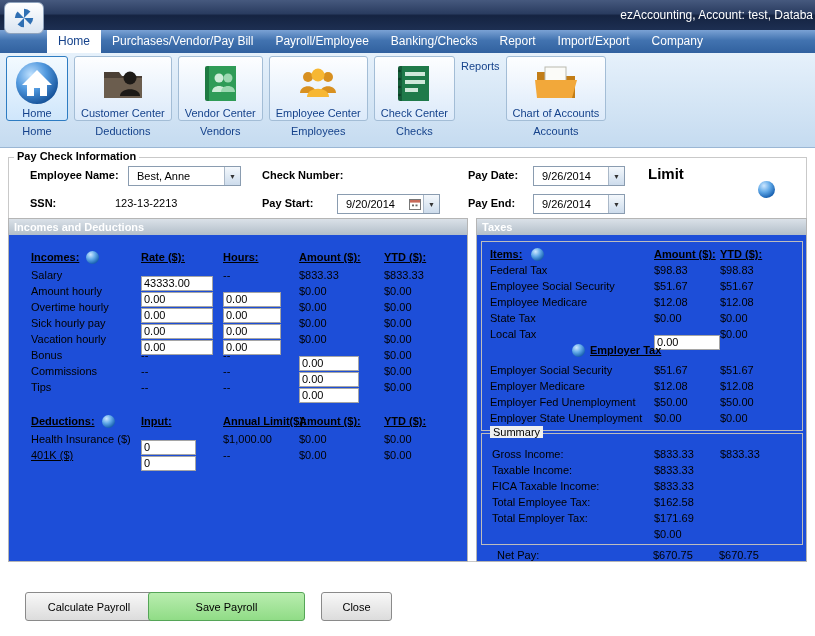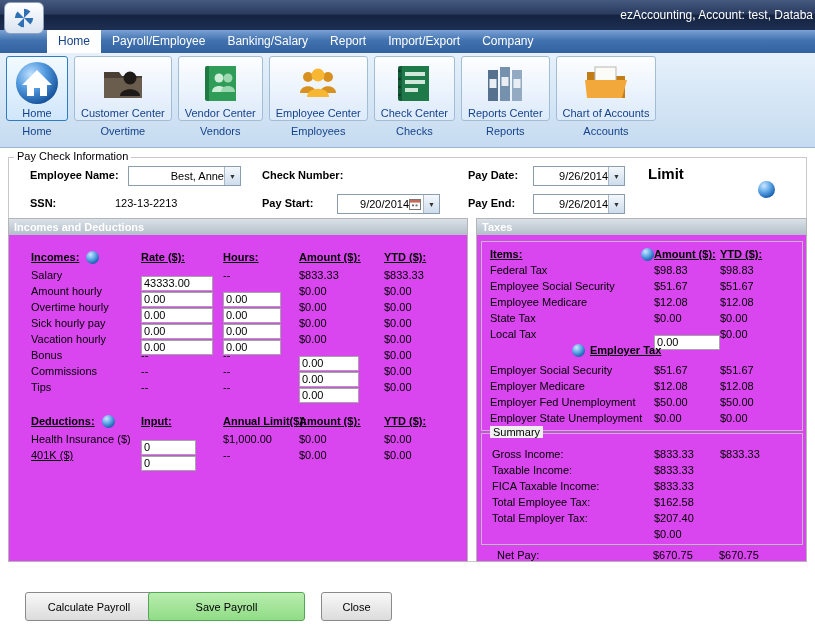--- a/index.html
+++ b/index.html
@@ -11,44 +11,44 @@
 .menubar{position:absolute;left:0;top:30px;width:100%;height:23px;background:linear-gradient(180deg,#7aa2d4 0%,#4273b0 45%,#31619f 100%);display:flex;padding-left:47px;}
 .tab{color:#fff;font-size:12px;line-height:23px;padding:0 11px;white-space:nowrap;}
 .tab.active{background:#fff;color:#15428b;}
 .toolbar{position:absolute;left:0;top:53px;width:100%;height:95px;background:linear-gradient(180deg,#e6f1fb,#c5dbf0);border-bottom:1px solid #9ab6d4;display:flex;align-items:flex-start;padding:3px 0 0 6px;gap:6px;}
 .tb-item{display:flex;flex-direction:column;align-items:center;}
 .tb-btn{display:flex;flex-direction:column;align-items:center;padding:2px 6px 1px;border:1px solid #a3bdd6;border-radius:3px;background:linear-gradient(180deg,#fdfeff,#dceafa);min-width:52px;}
 .tb-btn.active{border:1px solid #2e7cc2;background:linear-gradient(180deg,#f3faff,#cfe6fb);}
 .tb-icon,.tb-icon svg{width:48px;height:48px;display:block;}
 .tb-label{font-size:11px;color:#15428b;white-space:nowrap;}
 .tb-sub{font-size:11px;color:#15428b;margin-top:4px;white-space:nowrap;}
-.group-title{position:absolute;left:14px;top:150px;background:#fff;padding:0 3px;font-weight:normal;z-index:3;}
+.group-title{position:absolute;left:14px;top:150px;background:#fff;padding:0 3px;font-weight:bold;z-index:3;}
 .outer-box{position:absolute;left:8px;top:157px;width:799px;height:405px;border:1px solid #c9c9c9;background:#fff;}
 .fld{position:absolute;white-space:nowrap;}
 .b{font-weight:bold;}
-.combo{position:absolute;height:20px;border:1px solid #8a9cb0;background:#fff;display:flex;align-items:center;padding-left:8px;text-align:right;}
+.combo{position:absolute;height:20px;border:1px solid #8a9cb0;background:#fff;display:flex;align-items:center;padding-left:8px;}
 .combo .val{flex:1;}
 .cal{display:flex;align-items:center;margin-right:2px;}
 .arrow{width:16px;align-self:stretch;border-left:1px solid #aab8c8;background:linear-gradient(180deg,#f4f8fc,#cddcec);display:flex;align-items:center;justify-content:center;font-size:7px;color:#333;flex:none;}
 .ghost{position:absolute;border:none;background:transparent;font:inherit;}
 .globe{display:inline-block;width:13px;height:13px;border-radius:50%;background:radial-gradient(circle at 35% 28%,#cde7ff 0%,#61a9e8 38%,#1d66b5 72%,#093e80 100%);vertical-align:middle;flex:none;}
 .globe.big{width:17px;height:17px;}
-.panel{position:absolute;background:#d946ef;border:1px solid #b5b5b5;}
+.panel{position:absolute;background:#1d4ed8;border:1px solid #b5b5b5;}
 .panel-header{height:16px;background:linear-gradient(180deg,#dae1e8,#b2bec9);color:#fff;font-weight:bold;line-height:16px;padding-left:5px;font-size:11px;}
 .row{position:absolute;left:0;right:0;display:flex;align-items:center;height:16px;}
 .hdr{font-weight:bold;text-decoration:underline;white-space:nowrap;}
 .u{text-decoration:underline;}
 .c-lbl{width:132px;padding-left:22px;flex:none;display:flex;align-items:flex-start;gap:7px;white-space:nowrap;}
 .c-rate{width:82px;flex:none;}
 .c-hours{width:76px;flex:none;}
 .c-amt{width:85px;flex:none;}
 .c-ytd{flex:1;}
 .ti{height:15px;border:1px solid #a5a5a5;background:#fff;font-family:inherit;font-size:11px;padding:0 2px;color:#000;margin-top:16px;}
 .box{position:absolute;border:1px solid #bdbdbd;}
-.t-lbl{width:172px;padding-left:8px;flex:none;display:flex;align-items:center;gap:9px;white-space:nowrap;justify-content:space-between;}
+.t-lbl{width:172px;padding-left:8px;flex:none;display:flex;align-items:center;gap:9px;white-space:nowrap;}
 .t-amt{width:66px;flex:none;}
 .t-ytd{flex:1;}
 .s-lbl{width:172px;padding-left:10px;flex:none;}
 .np-lbl{width:176px;padding-left:20px;flex:none;}
 .legend{position:absolute;top:-8px;left:8px;background:#f0f0f0;padding:0 3px;}
 .etax{position:absolute;display:flex;align-items:center;gap:5px;height:16px;justify-content:flex-end;}
 .btn{position:absolute;height:29px;border:1px solid #8a8a8a;border-radius:3px;background:linear-gradient(180deg,#f8f8f8,#dcdcdc);font-family:inherit;font-size:11px;color:#000;cursor:default;}
 .btn.save{background:linear-gradient(180deg,#b9edaf,#90dc86);border-color:#55a557;}
 </style>
 </head>
@@ -63,22 +63,23 @@
         <path d="M12 12 L22 12 A10 10 0 0 1 19 19 Z" fill="#2f6fb3"></path>
         <path d="M12 12 L12 22 A10 10 0 0 1 5 19 Z" fill="#2f6fb3"></path>
         <path d="M12 12 L2 12 A10 10 0 0 1 5 5 Z" fill="#2f6fb3"></path>
       </svg>
     </div>
     <div class="title-text">ezAccounting, Account: test, Databa</div>
   </div>
 
   <div class="menubar">
     <div class="tab active">Home</div>
+    <div class="tab">Purchases/Vendor/Pay Bill</div>
     <div class="tab">Payroll/Employee</div>
-    <div class="tab">Banking/Salary</div>
+    <div class="tab">Banking/Checks</div>
     <div class="tab">Report</div>
     <div class="tab">Import/Export</div>
     <div class="tab">Company</div>
 
   </div>
 
   <div class="toolbar">
     <div class="tb-item">
       <div class="tb-btn active">
         <span class="tb-icon">
@@ -103,21 +104,21 @@
         <span class="tb-icon">
           <svg viewBox="0 0 48 48">
               <path d="M5 13 h15 l3 4 h20 v22 H5 Z" fill="#4a3f35"></path>
               <path d="M5 19 h38 v20 H5 Z" fill="#6b5d4e"></path>
               <circle cx="31" cy="19" r="6.5" fill="#1d1a17"></circle>
               <path d="M21 37 c0-9 20-9 20 0 Z" fill="#1d1a17"></path>
             </svg>
         </span>
         <span class="tb-label">Customer Center</span>
       </div>
-      <div class="tb-sub">Overtime</div>
+      <div class="tb-sub">Deductions</div>
     </div>
     <div class="tb-item">
       <div class="tb-btn">
         <span class="tb-icon">
           <svg viewBox="0 0 48 48">
               <rect x="9" y="7" width="31" height="35" rx="2" fill="#1e7a42"></rect>
               <rect x="13" y="7" width="27" height="35" fill="#2f9c57"></rect>
               <circle cx="23" cy="19" r="4.5" fill="#cdecd7"></circle>
               <circle cx="32" cy="19" r="4.5" fill="#9bd8b0"></circle>
               <path d="M16 33 c0-8 14-8 14 0 Z" fill="#cdecd7"></path>
@@ -157,33 +158,20 @@
               <circle cx="9.5" cy="20" r="1.3" fill="#0c3d24"></circle>
               <circle cx="9.5" cy="28" r="1.3" fill="#0c3d24"></circle>
               <circle cx="9.5" cy="36" r="1.3" fill="#0c3d24"></circle>
             </svg>
         </span>
         <span class="tb-label">Check Center</span>
       </div>
       <div class="tb-sub">Checks</div>
     </div>
     <div class="tb-item">
-      <div class="tb-btn">
-        <span class="tb-icon">
-          <svg viewBox="0 0 48 48">
-              <rect x="7" y="11" width="10" height="31" fill="#56718e"></rect>
-              <rect x="8.5" y="20" width="7" height="9" fill="#e9eef4"></rect>
-              <rect x="19" y="8" width="10" height="34" fill="#7591ad"></rect>
-              <rect x="20.5" y="18" width="7" height="9" fill="#e9eef4"></rect>
-              <rect x="31" y="11" width="10" height="31" fill="#92abc2"></rect>
-              <rect x="32.5" y="20" width="7" height="9" fill="#e9eef4"></rect>
-            </svg>
-        </span>
-        <span class="tb-label">Reports Center</span>
-      </div>
       <div class="tb-sub">Reports</div>
     </div>
     <div class="tb-item">
       <div class="tb-btn">
         <span class="tb-icon">
           <svg viewBox="0 0 48 48">
               <path d="M5 13 h14 l3 4 h21 v22 H5 Z" fill="#c27d17"></path>
               <rect x="13" y="8" width="21" height="14" fill="#fbfbf8" stroke="#b9b9ae"></rect>
               <path d="M3 21 h42 l-5 18 H5 Z" fill="#f2a83a"></path>
             </svg>
@@ -414,21 +402,21 @@
         <span class="t-amt">$833.33</span>
         <span class="t-ytd"></span>
       </div>
       <div class="row" style="top:60px">
         <span class="s-lbl">Total Employee Tax:</span>
         <span class="t-amt">$162.58</span>
         <span class="t-ytd"></span>
       </div>
       <div class="row" style="top:76px">
         <span class="s-lbl">Total Employer Tax:</span>
-        <span class="t-amt">$207.40</span>
+        <span class="t-amt">$171.69</span>
         <span class="t-ytd"></span>
       </div>
       <div class="row" style="top:92px">
         <span class="s-lbl" ind="summary.rows.5.label"></span>
         <span class="t-amt">$0.00</span>
         <span class="t-ytd"></span>
       </div>
     </div>
 
     <div class="row" style="top:328px">

